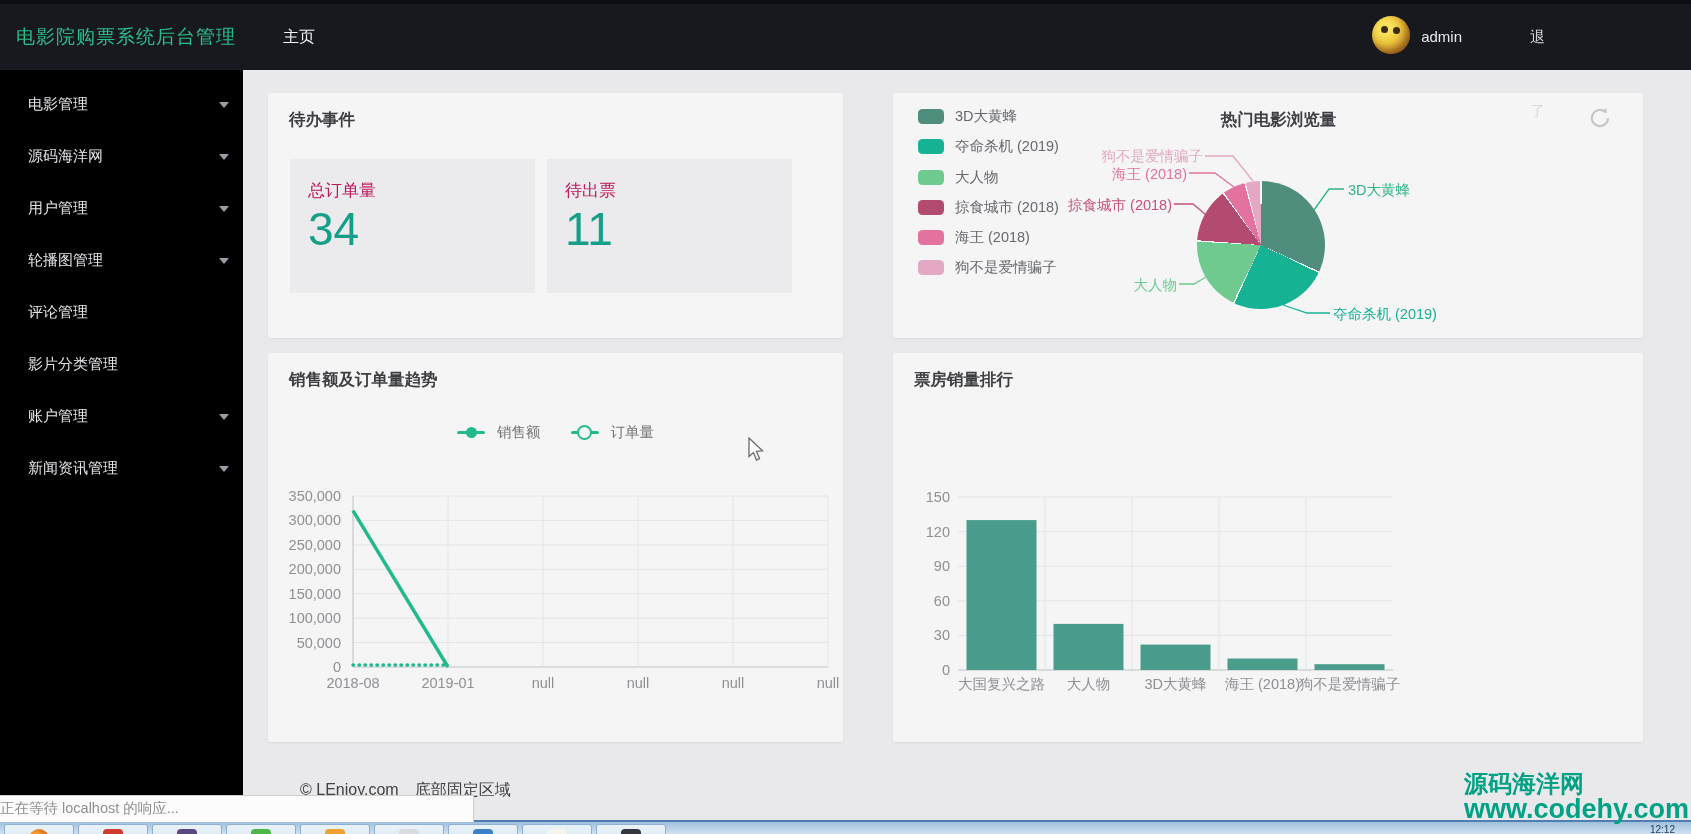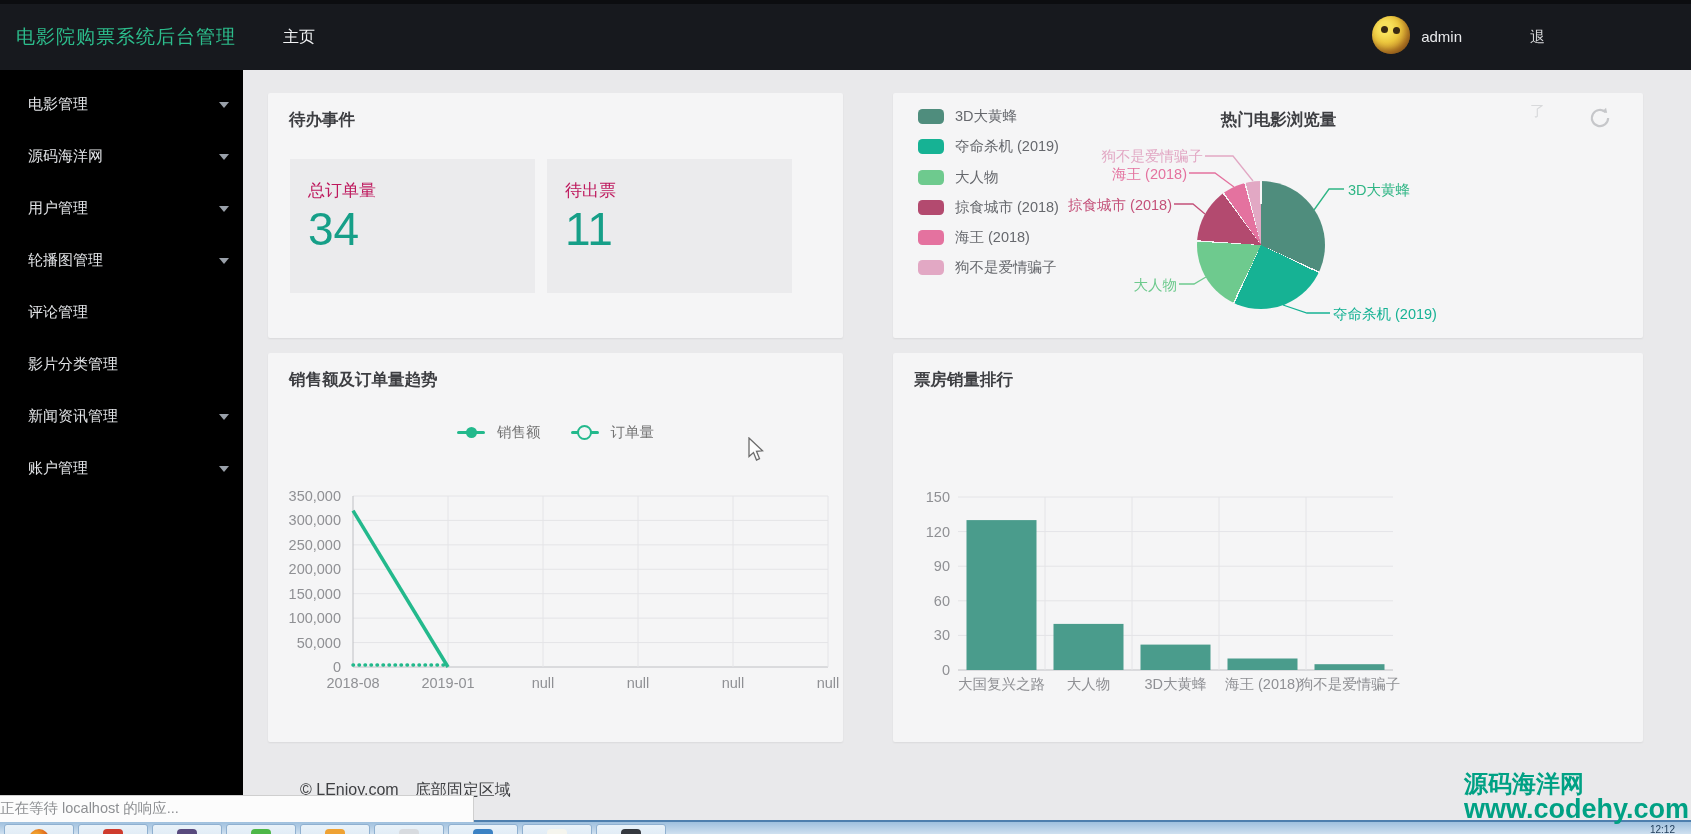--- a/index.html
+++ b/index.html
@@ -87,22 +87,22 @@
   </header>
 
   <aside class="sidebar">
     <ul id="side-menu">
         <li class="side-item"><span class="si-label">电影管理</span><span class="caret"></span></li>
         <li class="side-item"><span class="si-label">源码海洋网</span><span class="caret"></span></li>
         <li class="side-item"><span class="si-label">用户管理</span><span class="caret"></span></li>
         <li class="side-item"><span class="si-label">轮播图管理</span><span class="caret"></span></li>
         <li class="side-item"><span class="si-label">评论管理</span></li>
         <li class="side-item"><span class="si-label">影片分类管理</span></li>
+        <li class="side-item"><span class="si-label">账户管理</span><span class="caret"></span></li>
         <li class="side-item"><span class="si-label">新闻资讯管理</span><span class="caret"></span></li>
-        <li class="side-item"><span class="si-label">账户管理</span><span class="caret"></span></li>
       </ul>
   </aside>
 
   <section class="panel panel-a">
     <h3>待办事件</h3>
     <div class="stats" id="todo-stats">
         <div class="stat-card">
           <div class="stat-label">总订单量</div>
                  <div class="stat-value">34</div>
         </div>

